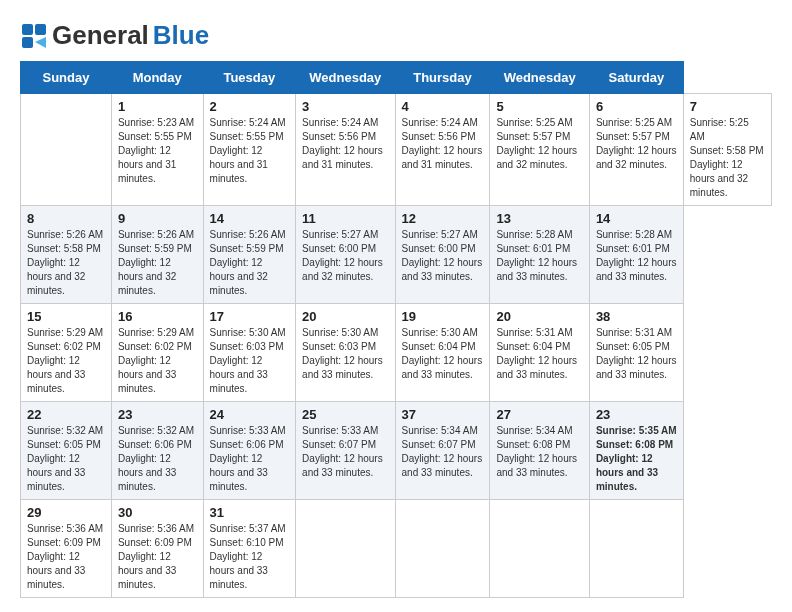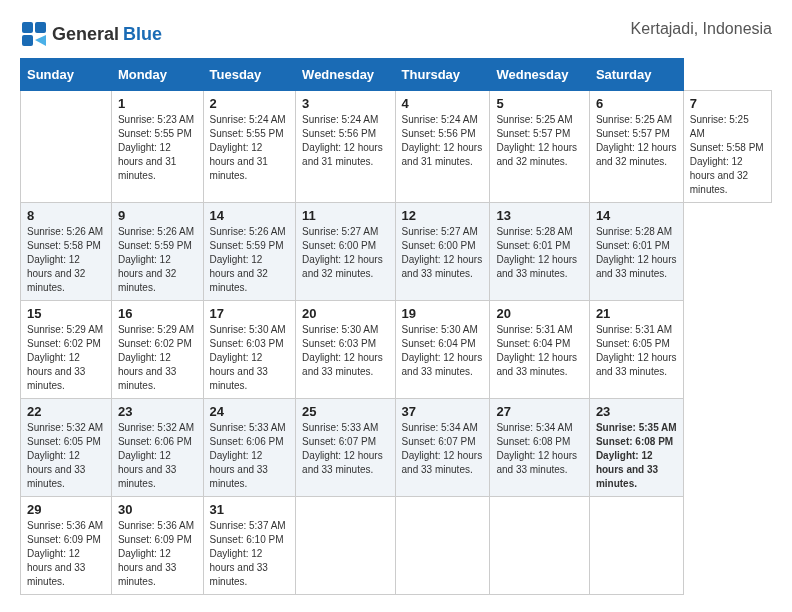--- a/index.html
+++ b/index.html
@@ -15,21 +15,21 @@
       justify-content: space-between;
       align-items: flex-start;
       margin-bottom: 10px;
     }
     .logo {
       display: flex;
       flex-direction: column;
       align-items: flex-start;
     }
     .logo-text {
-      font-size: 18px;
+      font-size: 26px;
       font-weight: bold;
       color: #333;
       display: flex;
       align-items: center;
       gap: 4px;
     }
     .title-block {
       text-align: right;
     }
     .calendar-title {
@@ -43,21 +43,21 @@
     }
     .calendar {
       width: 100%;
       border-collapse: collapse;
       font-size: 11px;
     }
     .calendar thead tr th {
       background: #1a6bb5;
       color: #fff;
       padding: 8px 6px;
-      text-align: left;
+      text-align: center;
       font-size: 13px;
       font-weight: bold;
       border: 1px solid #1a6bb5;
     }
     .calendar tbody tr td {
       border: 1px solid #ccc;
       vertical-align: top;
       padding: 5px 6px;
       width: 107px;
       min-height: 80px;
@@ -92,21 +92,20 @@
         <rect x="2" y="2" width="11" height="11" rx="2" fill="#1a6bb5"></rect>
         <rect x="15" y="2" width="11" height="11" rx="2" fill="#1a6bb5"></rect>
         <rect x="2" y="15" width="11" height="11" rx="2" fill="#1a6bb5"></rect>
         <path d="M15 20 L26 15 L26 26 Z" fill="#4ab0e8"></path>
       </svg>
       <span>General</span>
         <span style="color:#1a6bb5">Blue</span>
     </div>
   </div>
   <div class="title-block">
-    <div class="calendar-subtitle">Kertajadi, Indonesia</div>
   </div>
 </div>
 
 <table class="calendar">
   <thead>
     <tr>
     <th>Sunday</th>
         <th>Monday</th>
         <th>Tuesday</th>
         <th>Wednesday</th>
@@ -236,21 +235,21 @@
 Sunset: 6:04 PM
 Daylight: 12 hours and 33 minutes.</div>
         </td>
         <td>
           <span class="day-num">20</span>
           <div class="day-info" style="white-space: pre-line;">Sunrise: 5:31 AM
 Sunset: 6:04 PM
 Daylight: 12 hours and 33 minutes.</div>
         </td>
         <td>
-          <span class="day-num">21</span>
+          <span class="day-num">38</span>
           <div class="day-info" style="white-space: pre-line;">Sunrise: 5:31 AM
 Sunset: 6:05 PM
 Daylight: 12 hours and 33 minutes.</div>
         </td>
       </tr>
       <tr>
         <td>
           <span class="day-num">22</span>
           <div class="day-info" style="white-space: pre-line;">Sunrise: 5:32 AM
 Sunset: 6:05 PM

